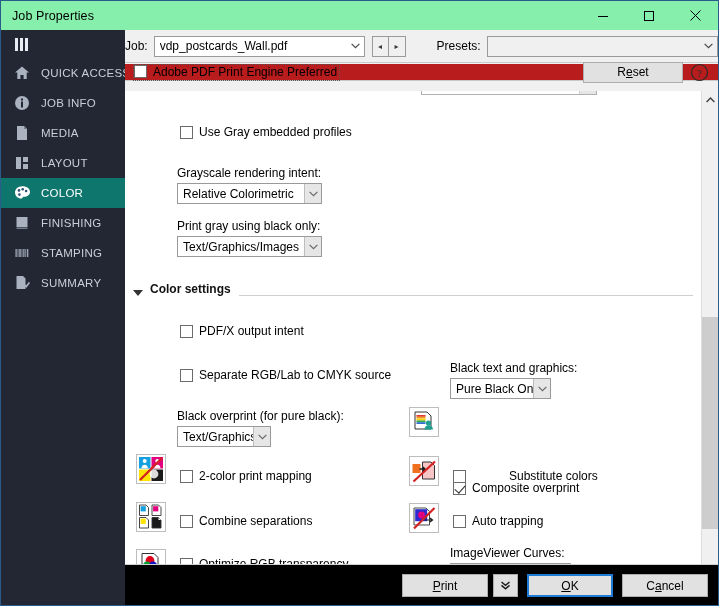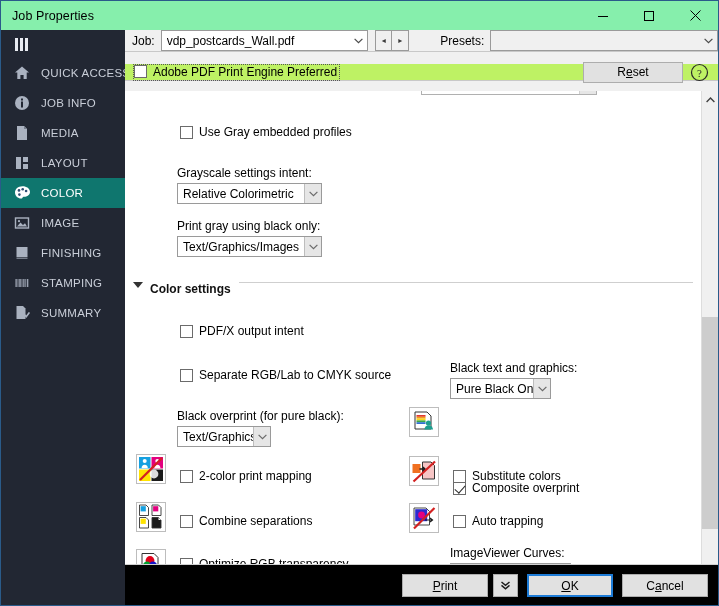--- a/index.html
+++ b/index.html
@@ -72,23 +72,22 @@
 
   
   .main {
     position: absolute; left: 124px; top: 29px;
     width: 593px; height: 576px;
     background: #f0f0f0;
   }
 
   
   .jobrow {
-    position: absolute; left: 0; top: 0; width: 593px; height: 22px;
+    position: absolute; left: 0; top: 0; width: 593px; height: 33px;
     display: flex; align-items: center;
-    padding-left: 7px;
     border-bottom: 1px solid #c8c8c8;
     background: #f0f0f0;
   }
   .lbl { color: #000; font-size: 12px; white-space: nowrap; }
 
   .combo {
     position: relative;
     height: 21px;
     background: #ffffff;
     border: 1px solid #9a9a9a;
@@ -114,21 +113,21 @@
     background: #f0f0f0;
     display: flex; align-items: center; justify-content: center;
     font-size: 8px; color: #3a3a3a;
   }
   .navbtn + .navbtn { border-left: none; }
 
   
   .enginerow {
     position: absolute; left: 0; top: 34px; width: 593px; height: 17px;
     display: flex; align-items: center;
-    background: #bef264;
+    background: #b91c1c;
     border-bottom: 1px solid #c8c8c8;
     padding-left: 9px;
   }
   .focusbox {
     outline: 1px dotted #555;
     padding: 0 2px 1px 0;
   }
   .btn {
     border: 1px solid #adadad;
     background: #e1e1e1;
@@ -181,21 +180,21 @@
     border: solid #2a2a2a;
     border-width: 0 1.6px 1.6px 0;
     transform: rotate(42deg);
   }
   .cbrow { display: flex; align-items: center; }
   .cbrow .cbtext { margin-left: 6px; font-size: 12px; color: #000; white-space: nowrap; }
 
   .abs { position: absolute; }
 
   
-  .grouphdr { display: flex; align-items: flex-start; }
+  .grouphdr { display: flex; align-items: flex-end; }
   .grouphdr .tri {
     width: 0; height: 0;
     border-left: 5px solid transparent;
     border-right: 5px solid transparent;
     border-top: 6px solid #333;
     margin-right: 7px;
   }
   .grouphdr .gtxt { font-size: 12px; font-weight: bold; color: #111; white-space: nowrap; }
   .grouphdr .gline { flex: 1; height: 1px; background: #cfcfcf; margin-left: 8px; }
 
@@ -327,30 +326,20 @@
           <path d="M8.5 1.2 C4 1.2 1 4 1 7.6 C1 11.3 4.2 13.6 7 13.6 C8.6 13.6 8.3 12.6 9 12 C9.7 11.4 11 11.9 12.2 11.4 C14.6 10.5 16 8.8 16 6.9 C16 3.6 12.7 1.2 8.5 1.2 Z" fill="#ffffff"></path>
           <circle cx="5" cy="5.4" r="1.3" fill="#2f4e73"></circle>
           <circle cx="8.7" cy="4.2" r="1.3" fill="#2f4e73"></circle>
           <circle cx="12.1" cy="6" r="1.3" fill="#2f4e73"></circle>
           <circle cx="5.4" cy="9.6" r="1.3" fill="#2f4e73"></circle>
         </svg>
       </span>
       <span class="sb-label">COLOR</span>
     </div>
 
-    <div class="sb-item">
-      <span class="sb-ico">
-        <svg width="16" height="16" viewBox="0 0 16 16">
-            <rect x="1.5" y="3" width="13" height="10" fill="none" stroke="#aab2c0" stroke-width="1.4"></rect>
-            <circle cx="5" cy="6.2" r="1.1" fill="#aab2c0"></circle>
-            <path d="M3 11.5 L6.5 7.6 L9 10 L11 8.2 L13 11.5 Z" fill="#aab2c0"></path>
-          </svg>
-      </span>
-      <span class="sb-label">IMAGE</span>
-    </div>
 
     <div class="sb-item">
       <span class="sb-ico">
         <svg width="16" height="16" viewBox="0 0 16 16">
             <rect x="2.5" y="2" width="11" height="10" fill="#aab2c0"></rect>
             <rect x="2.5" y="12.6" width="11" height="1.2" fill="#8a929f"></rect>
           </svg>
       </span>
       <span class="sb-label">FINISHING</span>
     </div>
@@ -429,21 +418,21 @@
 
       <div class="stubcombo abs" style="left:296px;top:-8px;width:176px;height:12px;">
         <div class="sarrow"></div>
       </div>
 
       <div class="cbrow abs" style="left:55px;top:34px;">
         <span class="cb"></span>
         <span class="cbtext">Use Gray embedded profiles</span>
       </div>
 
-      <div class="abs lbl" style="left:52px;top:75px;">Grayscale settings intent:</div>
+      <div class="abs lbl" style="left:52px;top:75px;">Grayscale rendering intent:</div>
       <div class="combo abs" style="left:52px;top:92px;width:145px;">
         <span class="cv">Relative Colorimetric</span>
         <span class="carrow" style="background:#e6e6e6;border-left:1px solid #bdbdbd;height:19px;">
           <svg width="9" height="6" viewBox="0 0 9 6">
               <path d="M0.6 0.8 L4.5 4.7 L8.4 0.8" fill="none" stroke="#6a6a6a" stroke-width="1.2"></path>
             </svg>
         </span>
       </div>
 
       <div class="abs lbl" style="left:52px;top:128px;">Print gray using black only:</div>
@@ -529,21 +518,21 @@
       </div>
 
       <div class="opticon abs" style="left:284px;top:365px;">
         <svg width="25" height="25" viewBox="0 0 25 25">
           <rect x="0.5" y="5" width="8" height="9" fill="#f07020"></rect>
           <path d="M10.5 3 H19 L22.5 6.5 V20 H10.5 Z" fill="#f6c5c5" stroke="#333" stroke-width="1"></path>
           <path d="M7.5 10 L12.5 10 M11 8 L13 10 L11 12" stroke="#1a1a1a" stroke-width="1.3" fill="none"></path>
           <line x1="1.5" y1="22.5" x2="23" y2="2.5" stroke="#d32020" stroke-width="2.2"></line>
         </svg>
       </div>
-      <div class="cbrow abs" style="left:328px;top:378px;">
+      <div class="cbrow abs" style="left:328px;top:378px;gap:37px;">
         <span class="cb"></span>
         <span class="cbtext">Substitute colors</span>
       </div>
 
       <div class="opticon abs" style="left:11px;top:411px;">
         <svg width="26" height="26" viewBox="0 0 26 26">
           <path d="M1.5 1 H8 L10.5 3.5 V11.5 H1.5 Z" fill="#ffffff" stroke="#333" stroke-width="0.9"></path>
           <rect x="2.6" y="2.2" width="5.2" height="5.2" fill="#15a0e0"></rect>
           <path d="M14 1 H20.5 L23 3.5 V11.5 H14 Z" fill="#ffffff" stroke="#333" stroke-width="0.9"></path>
           <rect x="15.1" y="2.2" width="5.2" height="5.2" fill="#e3007f"></rect>

